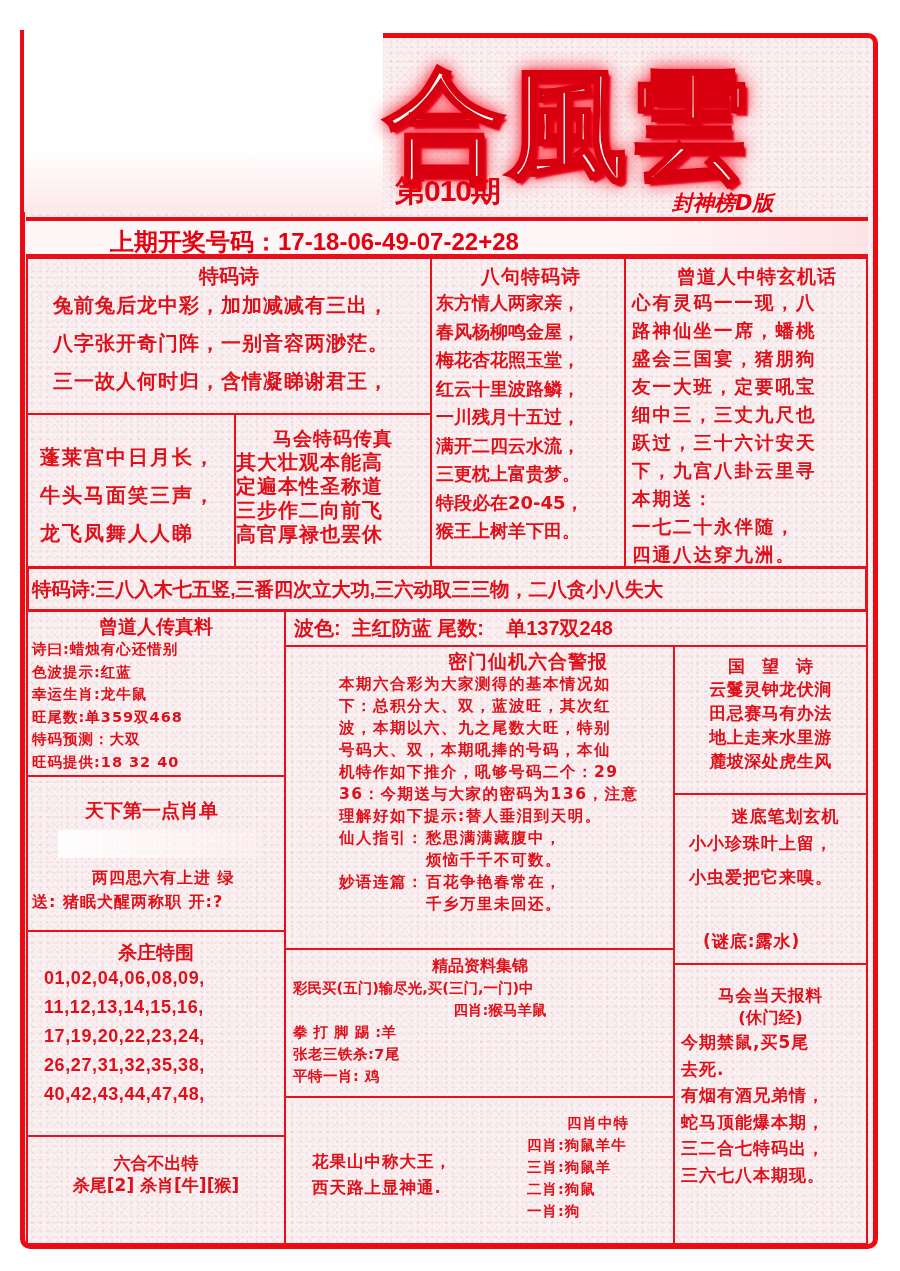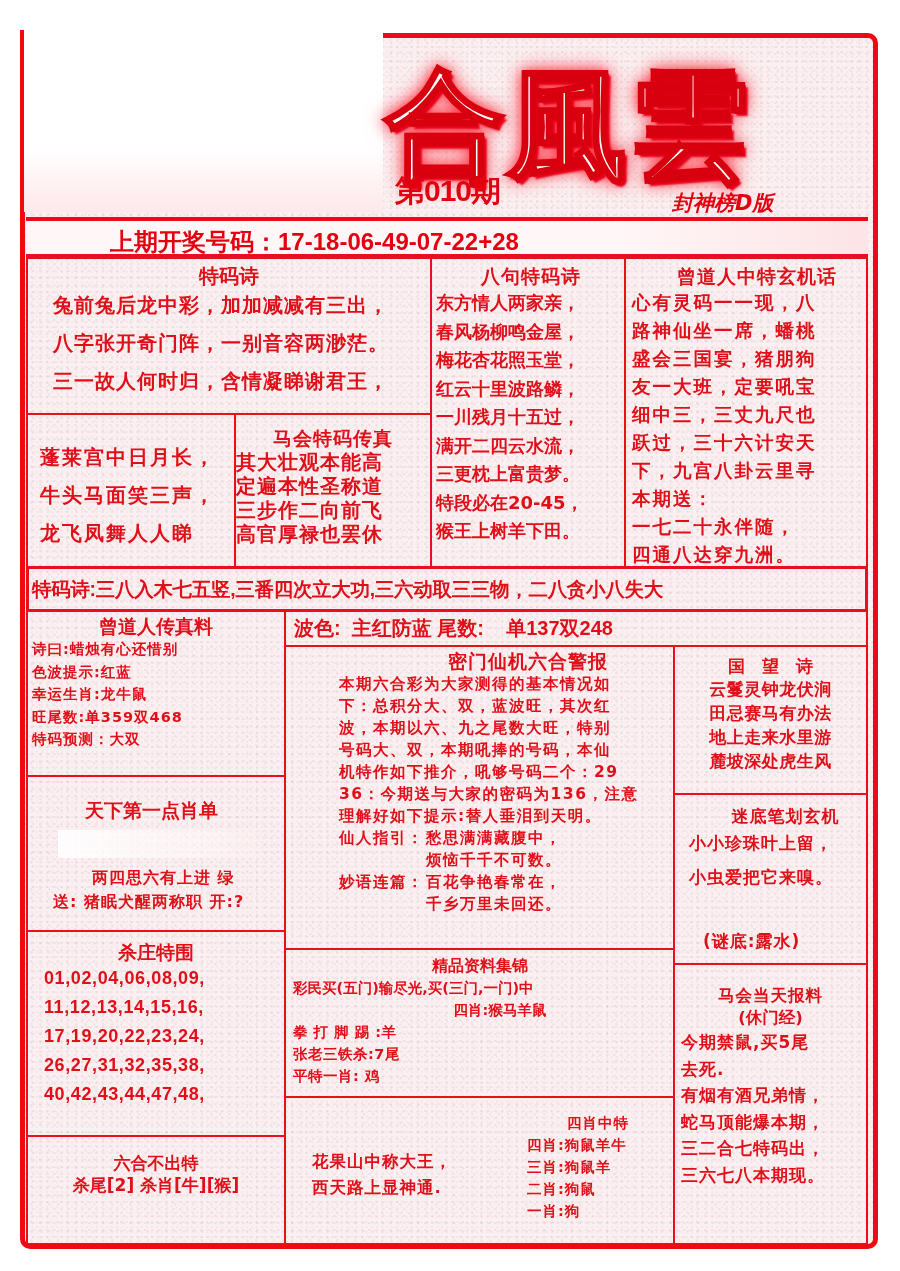--- a/index.html
+++ b/index.html
@@ -161,20 +161,21 @@
 <div class="blk" style="left:32px;top:576px;width:836px;font-size:19.5px;font-weight:bold;white-space:nowrap;font-family:'Liberation Sans',sans-serif;letter-spacing:-0.3px;">特码诗:三八入木七五竖,三番四次立大功,三六动取三三物，二八贪小八失大</div>
 
 <div class="blk" style="left:28px;top:614px;width:256px;">
   <div class="title" style="font-size:19px;line-height:24px;">曾道人传真料</div>
   <div class="body-text" style="padding-left:4px;font-size:14.5px;line-height:22.5px;letter-spacing:1px;">
     <span class="line">诗曰:蜡烛有心还惜别</span>
     <span class="line">色波提示:红蓝</span>
     <span class="line">幸运生肖:龙牛鼠</span>
     <span class="line">旺尾数:单359双468</span>
     <span class="line">特码预测：大双</span>
+    <span class="line">旺码提供:18 32 40</span>
   </div>
 </div>
 
 <div class="blk" style="left:294px;top:615px;font-size:20px;font-weight:bold;white-space:pre;font-family:'Liberation Sans',sans-serif;">波色:  主红防蓝 尾数:    单137双248</div>
 
 <div class="blk" style="left:287px;top:649px;width:386px;margin-left:48px;">
   <div class="title" style="font-size:19px;line-height:24px;letter-spacing:1px;">密门仙机六合警报</div>
   <div class="body-text" style="padding-left:4px;font-size:15.5px;line-height:22px;letter-spacing:1.5px;">
     <span class="line">本期六合彩为大家测得的基本情况如</span>
     <span class="line">下：总积分大、双，蓝波旺，其次红</span>
@@ -217,21 +218,21 @@
     <span class="line">小虫爱把它来嗅。</span>
   </div>
   <div class="body-text" style="position:absolute;top:124px;left:28px;font-size:17px;letter-spacing:1px;white-space:nowrap;">(谜底:露水)</div>
 </div>
 
 <div class="blk" style="left:28px;top:798px;width:256px;">
   <div class="title" style="font-size:19px;line-height:24px;padding-right:9px;">天下第一点肖单</div>
   <div style="height:28px;margin:8px 0 0 30px;width:200px;background:linear-gradient(90deg,rgba(255,255,255,0.9),rgba(255,240,242,0.4));"></div>
   <div class="body-text" style="font-size:16px;line-height:24px;letter-spacing:1px;margin-top:8px;">
     <span class="line" style="padding-left:64px;">两四思六有上进 绿</span>
-    <span class="line" style="padding-left:4px;margin-left:21px;">送: 猪眠犬醒两称职 开:?</span>
+    <span class="line" style="padding-left:4px;">送: 猪眠犬醒两称职 开:?</span>
   </div>
 </div>
 
 <div class="blk" style="left:28px;top:940px;width:256px;">
   <div class="title" style="font-size:19px;line-height:24px;">杀庄特围</div>
   <div class="body-text" style="padding-left:16px;font-size:18px;line-height:29px;font-family:'Liberation Sans',sans-serif;letter-spacing:0.6px;">
     <span class="line">01,02,04,06,08,09,</span>
     <span class="line">11,12,13,14,15,16,</span>
     <span class="line">17,19,20,22,23,24,</span>
     <span class="line">26,27,31,32,35,38,</span>

